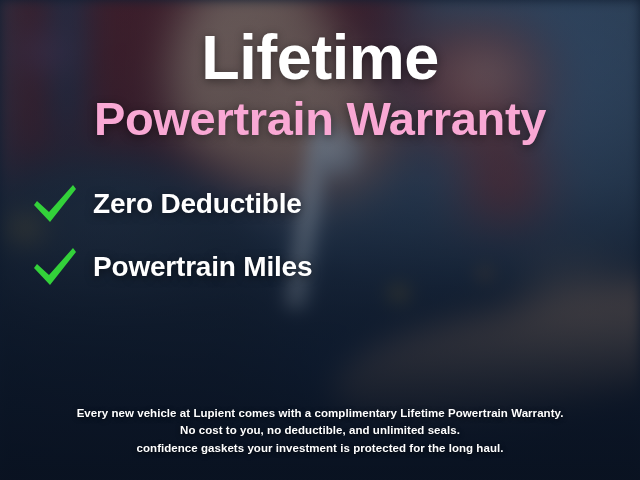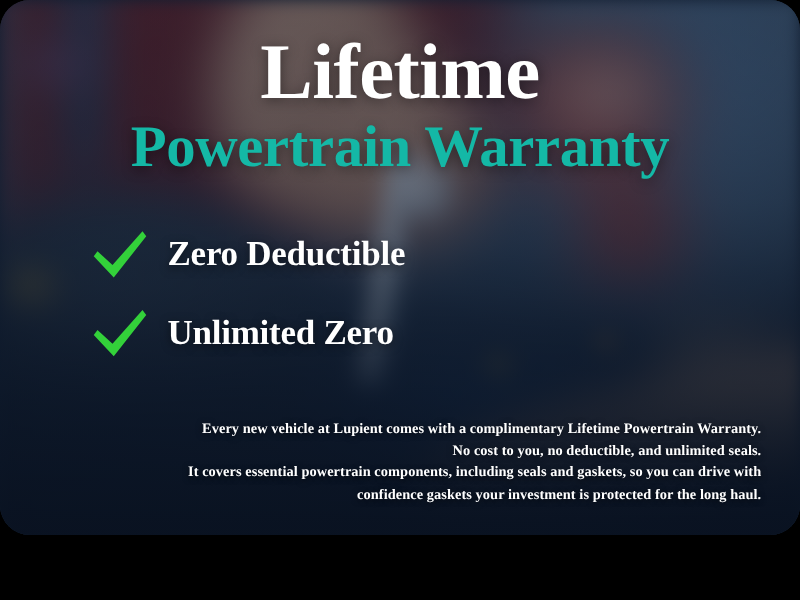--- a/index.html
+++ b/index.html
@@ -4,26 +4,25 @@
 <title>Lifetime Powertrain Warranty</title>
 <style>
   html, body {
     margin: 0;
     padding: 0;
     background: #000;
   }
   #stage {
     position: relative;
     width: 640px;
-    height: 428px;
+    height: 480px;
     overflow: hidden;
-    font-family: Liberation Serif, serif;
+    font-family: Liberation Sans, sans-serif;
     background: #16253a;
     user-select: none;
-    border-radius: 24px;
   }
 
   
   .bg-layer {
     position: absolute;
     inset: -60px;
     pointer-events: none;
   }
 
   
@@ -224,32 +223,32 @@
   }
   .headline-1 {
     color: #ffffff;
     font-size: 63px;
     font-weight: bold;
     line-height: 1.0;
     letter-spacing: -0.5px;
     text-shadow: 0 2px 10px rgba(0,0,0,0.45);
   }
   .headline-2 {
-    color: #14b8a6;
+    color: #f9a8d4;
     font-size: 47px;
     font-weight: bold;
     line-height: 1.18;
     letter-spacing: -0.3px;
     margin-top: 2px;
     text-shadow: 0 2px 10px rgba(0,0,0,0.45);
   }
 
   .benefits {
     margin-top: 26px;
-    padding-left: 72px;
+    padding-left: 31px;
   }
   .benefit-row {
     display: flex;
     align-items: center;
     height: 63px;
   }
   .check-icon {
     width: 48px;
     height: 44px;
     flex: 0 0 48px;
@@ -261,21 +260,21 @@
     font-size: 28px;
     font-weight: bold;
     letter-spacing: -0.2px;
     text-shadow: 0 2px 8px rgba(0,0,0,0.5);
     white-space: nowrap;
   }
 
   .footnote {
     margin-top: auto;
     margin-bottom: 22px;
-    text-align: right;
+    text-align: center;
     padding: 0 31px;
   }
   .footnote p {
     margin: 0;
     color: #ffffff;
     font-size: 11.5px;
     font-weight: bold;
     line-height: 1.55;
     letter-spacing: 0.05px;
     text-shadow: 0 1px 5px rgba(0,0,0,0.65);
@@ -322,27 +321,26 @@
         <svg class="check-icon" viewBox="0 0 48 44" aria-hidden="true">
           <path d="M3 23 L6 19 L18 30 L42 3 L45 7 L19 40 Z" fill="#33d13a"></path>
         </svg>
         <span class="benefit-label">Zero Deductible</span>
       </div>
 
       <div class="benefit-row">
         <svg class="check-icon" viewBox="0 0 48 44" aria-hidden="true">
           <path d="M3 23 L6 19 L18 30 L42 3 L45 7 L19 40 Z" fill="#33d13a"></path>
         </svg>
-        <span class="benefit-label">Unlimited Zero</span>
+        <span class="benefit-label">Powertrain Miles</span>
       </div>
 
 
     </div>
 
     <div class="footnote">
       <p>Every new vehicle at Lupient comes with a complimentary Lifetime Powertrain Warranty.</p>
       <p>No cost to you, no deductible, and unlimited seals.</p>
-      <p>It covers essential powertrain components, including seals and gaskets, so you can drive with</p>
       <p>confidence gaskets your investment is protected for the long haul.</p>
     </div>
 
   </div>
 </div>
 
 </body></html>

